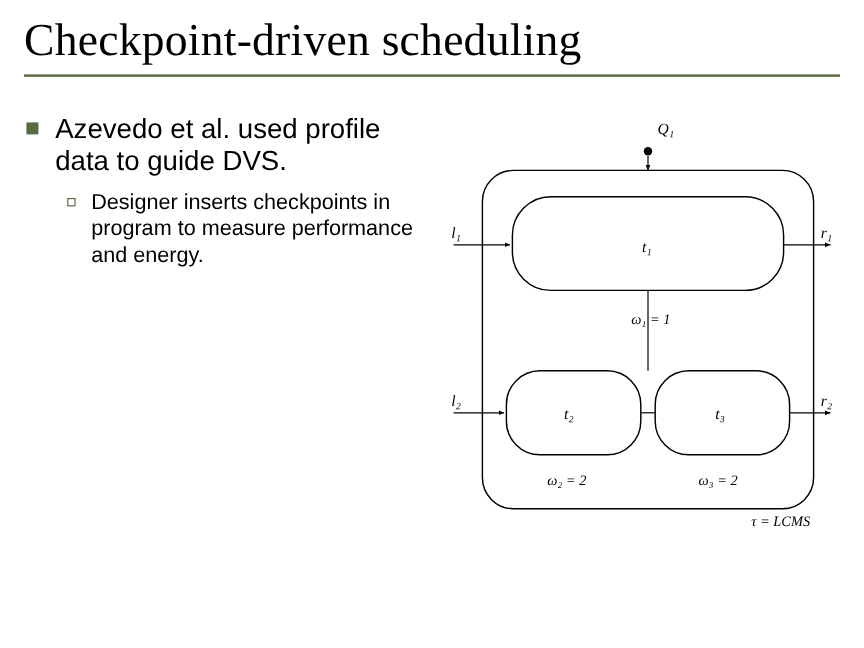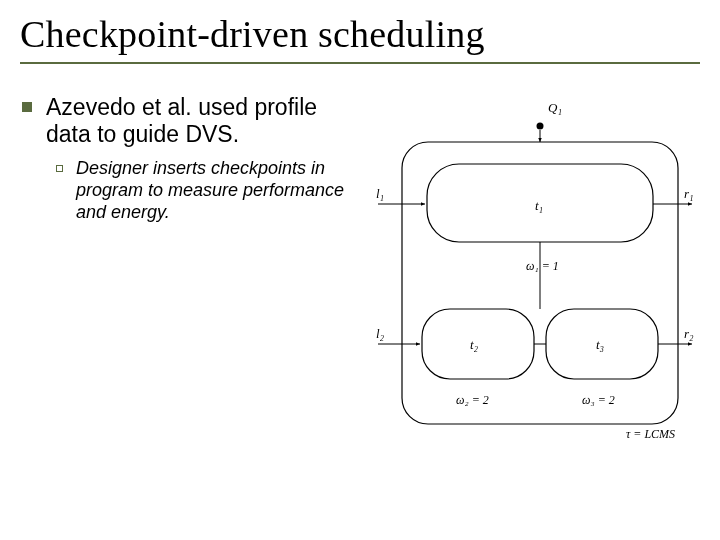--- a/index.html
+++ b/index.html
@@ -62,21 +62,20 @@
     left: 2px;
     top: 8px;
     width: 10px;
     height: 10px;
     background: #5a6b3f;
   }
   .lvl2 {
     list-style: none;
     padding: 0;
     margin: 10px 0 0 8px;
-    font-style: italic;
   }
   .lvl2 > li {
     position: relative;
     padding-left: 22px;
     font-size: 18px;
     line-height: 1.22;
   }
   .lvl2 > li::before {
     content: "";
     position: absolute;

